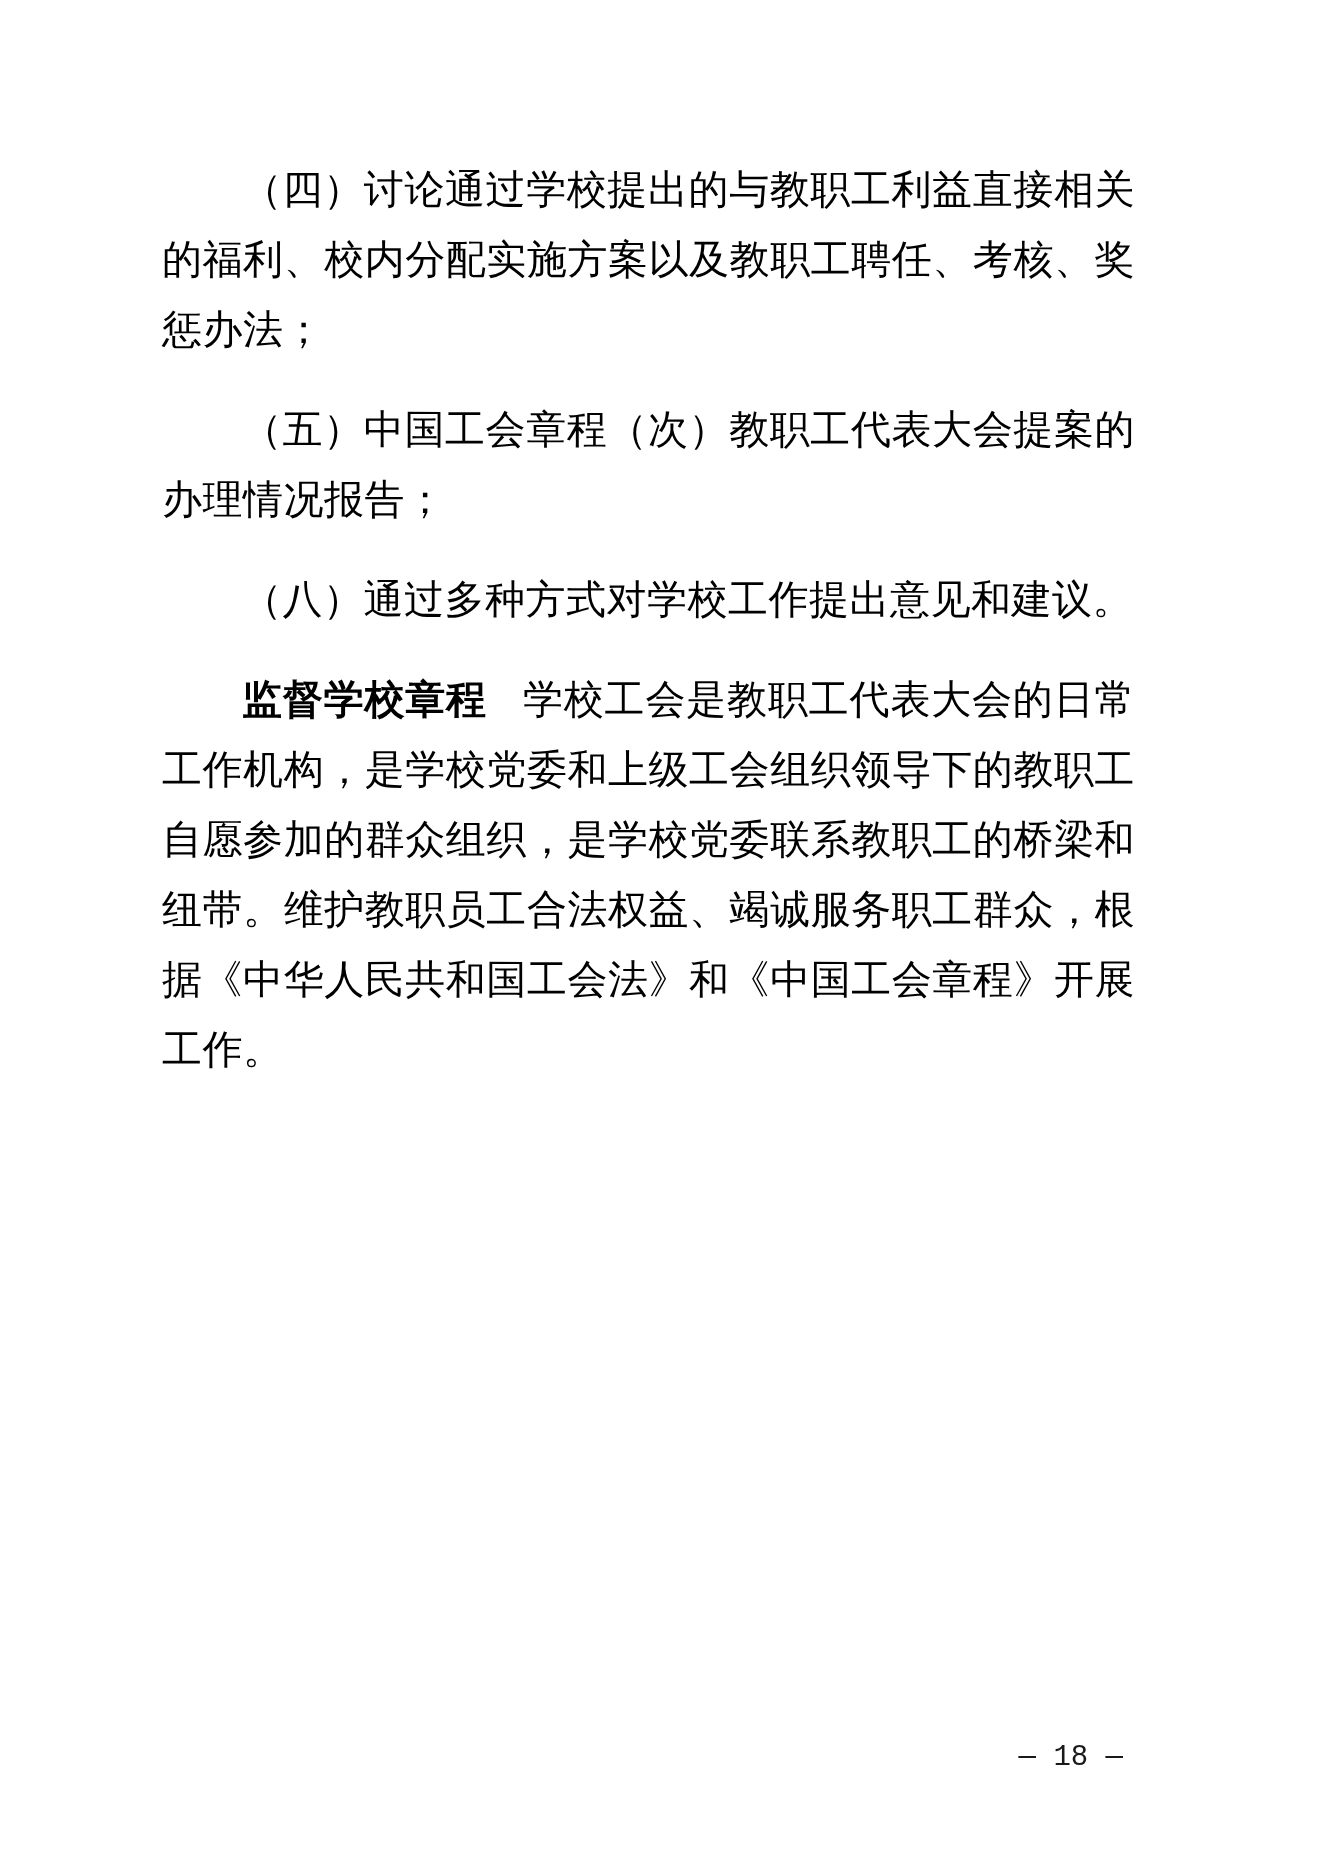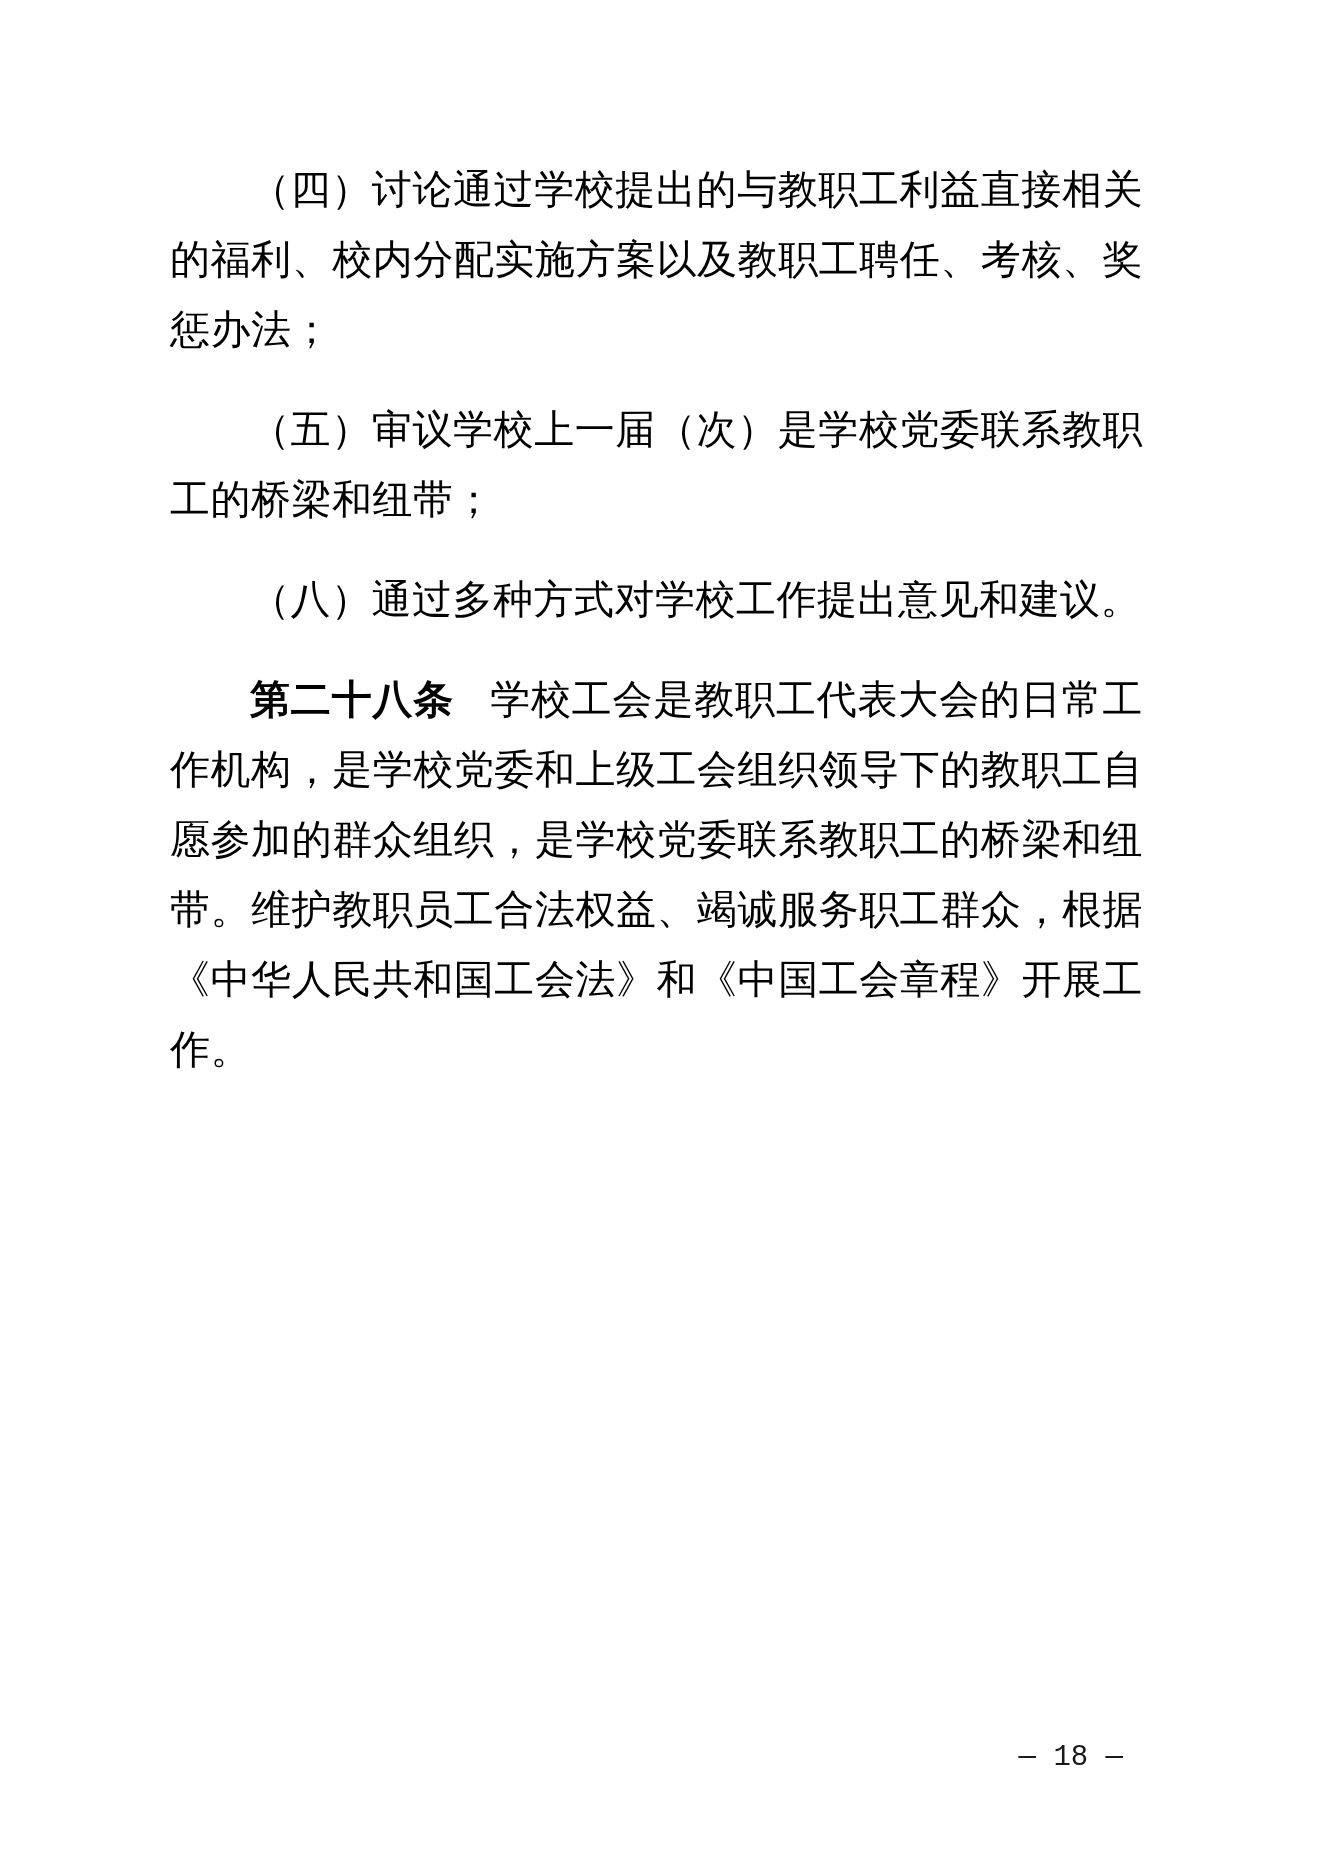--- a/index.html
+++ b/index.html
@@ -13,21 +13,21 @@
   .page {
     position: relative;
     width: 1323px;
     height: 1871px;
     background: #ffffff;
     color: #000000;
     font-family: "Liberation Serif", "DejaVu Serif", serif;
   }
   .content {
     position: absolute;
-    left: 170px;
+    left: 162px;
     top: 155px;
     width: 973px;
   }
   .para {
     font-size: 40px;
     line-height: 70px;
     margin: 0 0 30px 0;
     text-indent: 2em;
     text-align: justify;
     text-justify: inter-character;
@@ -49,18 +49,18 @@
     color: #1a1a1a;
     font-family: Liberation Mono, monospace;
   }
 </style>
 </head>
 <body>
 
 <div class="page">
   <div class="content">
     <p class="para"><span>（四）讨论通过学校提出的与教职工利益直接相关的福利、校内分配实施方案以及教职工聘任、考核、奖惩办法；</span></p>
-    <p class="para"><span>（五）审议学校上一届（次）是学校党委联系教职工的桥梁和纽带；</span></p>
+    <p class="para"><span>（五）中国工会章程（次）教职工代表大会提案的办理情况报告；</span></p>
     <p class="para"><span>（八）通过多种方式对学校工作提出意见和建议。</span></p>
-    <p class="para"><span class="article-no">第二十八条</span><span>学校工会是教职工代表大会的日常工作机构，是学校党委和上级工会组织领导下的教职工自愿参加的群众组织，是学校党委联系教职工的桥梁和纽带。维护教职员工合法权益、竭诚服务职工群众，根据《中华人民共和国工会法》和《中国工会章程》开展工作。</span></p>
+    <p class="para"><span class="article-no">监督学校章程</span><span>学校工会是教职工代表大会的日常工作机构，是学校党委和上级工会组织领导下的教职工自愿参加的群众组织，是学校党委联系教职工的桥梁和纽带。维护教职员工合法权益、竭诚服务职工群众，根据《中华人民共和国工会法》和《中国工会章程》开展工作。</span></p>
   </div>
   <div class="page-number">— 18 —</div>
 </div>
 
 </body></html>

